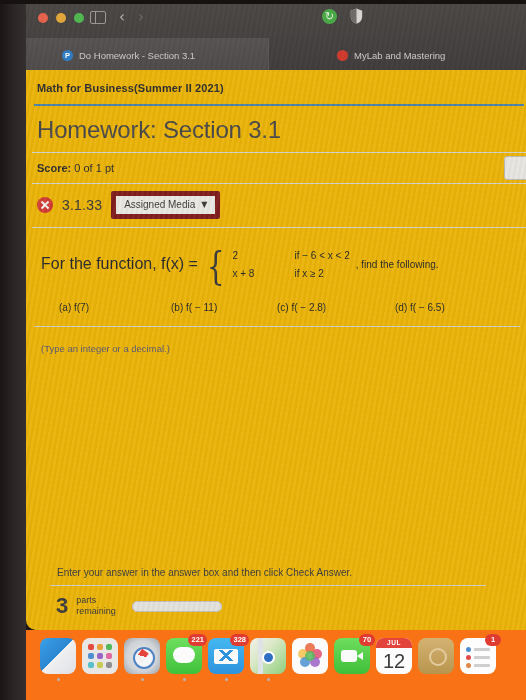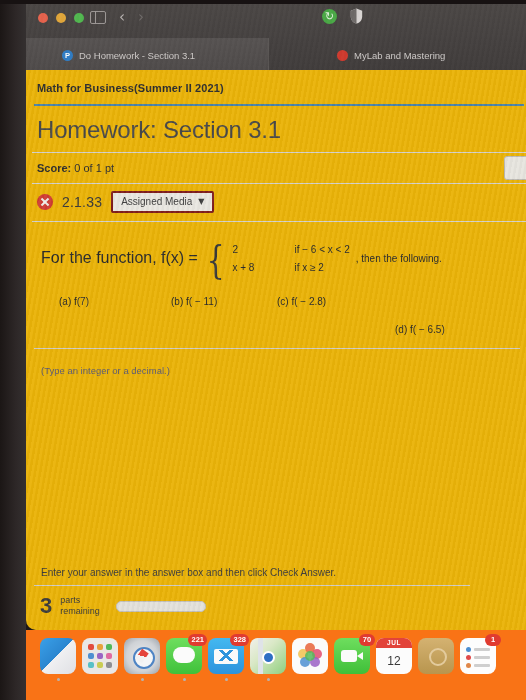--- a/index.html
+++ b/index.html
@@ -243,21 +243,21 @@
   }
   .x-icon::before { transform: rotate(45deg); }
   .x-icon::after  { transform: rotate(-45deg); }
 
   .prob-num {
     font-size: 14px;
     color: #3a3a3a;
     letter-spacing: 0.2px;
   }
   .media-btn {
-    border: 2px solid #7f1d1d;
+    border: 5px solid #7f1d1d;
     border-radius: 2px;
     background: #e9e7e1;
     font-size: 10px;
     color: #3d3d3d;
     padding: 3px 8px 4px 8px;
     display: flex;
     align-items: center;
     gap: 6px;
   }
   .caret { font-size: 8px; font-family: "DejaVu Sans", sans-serif; }
@@ -303,21 +303,21 @@
 
   .parts-row {
     display: flex;
     padding: 20px 0 0 18px;
     font-size: 10px;
     color: #2b2b2b;
   }
   .part-a { width: 112px; }
   .part-b { width: 106px; }
   .part-c { width: 118px; }
-  .part-d { width: 100px; margin-top: 28px; }
+  .part-d { width: 100px; }
 
   .qdivider {
     height: 1px;
     background: #cfccc6;
     margin: 13px 6px 0 8px;
   }
 
   .answer-block {
     padding: 11px 0 0 15px;
   }
@@ -335,21 +335,21 @@
   }
   .answer-hint {
     margin-top: 5px;
     font-size: 9.5px;
     color: #5d5b72;
   }
 
   
   #footer {
     position: absolute;
-    left: 0; bottom: 0;
+    left: 16px; bottom: 0;
     width: 444px;
   }
   .footer-text {
     padding: 0 0 7px 15px;
     font-size: 10px;
     color: #3c3c3c;
   }
   .footer-rule { height: 1px; background: #cfccc6; margin-left: 8px; }
   .footer-status {
     display: flex;
@@ -500,21 +500,21 @@
     position: absolute; left: 0; top: 0;
     width: 100%; height: 10px;
     background: #e2433a;
     border-radius: 8px 8px 0 0;
     color: #fff; font-size: 6.5px; line-height: 10px;
     text-align: center; font-weight: bold; letter-spacing: 0.5px;
   }
   .ic-cal-day {
     position: absolute; left: 0; top: 10px;
     width: 100%; height: 26px;
-    color: #3b3b3b; font-size: 12px; line-height: 26px;
+    color: #3b3b3b; font-size: 20px; line-height: 26px;
     text-align: center;
   }
   .ic-reminders { background: linear-gradient(180deg,#d4b271 0%,#b8954e 100%); }
   .ic-reminders::before {
     content: ""; position: absolute; left: 11px; top: 10px;
     width: 14px; height: 14px; border-radius: 50%;
     border: 2px solid #e3cb9d;
   }
   .ic-notes { background: #fdfdfd; }
   .ic-notes .row {
@@ -578,21 +578,21 @@
     <div class="score-row">
       <b>Score:</b>
       <span>0 of 1 pt</span>
       <div class="score-btn-edge"></div>
     </div>
 
     <div class="hr-light"></div>
 
     <div class="prob-row">
       <span class="x-icon"></span>
-      <span class="prob-num">2.1.33</span>
+      <span class="prob-num">3.1.33</span>
       <span class="media-btn">
         <span>Assigned Media</span>
         <span class="caret">▼</span>
       </span>
     </div>
 
     <div class="hr-light"></div>
 
     <div class="qbody">
       <div class="fn-line">
@@ -601,21 +601,21 @@
         <span class="cases">
           <span class="case-row">
             <span class="case-expr">2</span>
             <span class="case-cond">if  − 6 &lt; x &lt; 2</span>
           </span>
           <span class="case-row">
             <span class="case-expr">x + 8</span>
             <span class="case-cond">if x ≥ 2</span>
           </span>
         </span>
-        <span class="fn-tail">, then the following.</span>
+        <span class="fn-tail">, find the following.</span>
       </div>
 
       <div class="parts-row">
         <span class="part-a">(a) f(7)</span>
         <span class="part-b">(b) f( − 11)</span>
         <span class="part-c">(c) f( − 2.8)</span>
         <span class="part-d">(d) f( − 6.5)</span>
       </div>
     </div>
 

